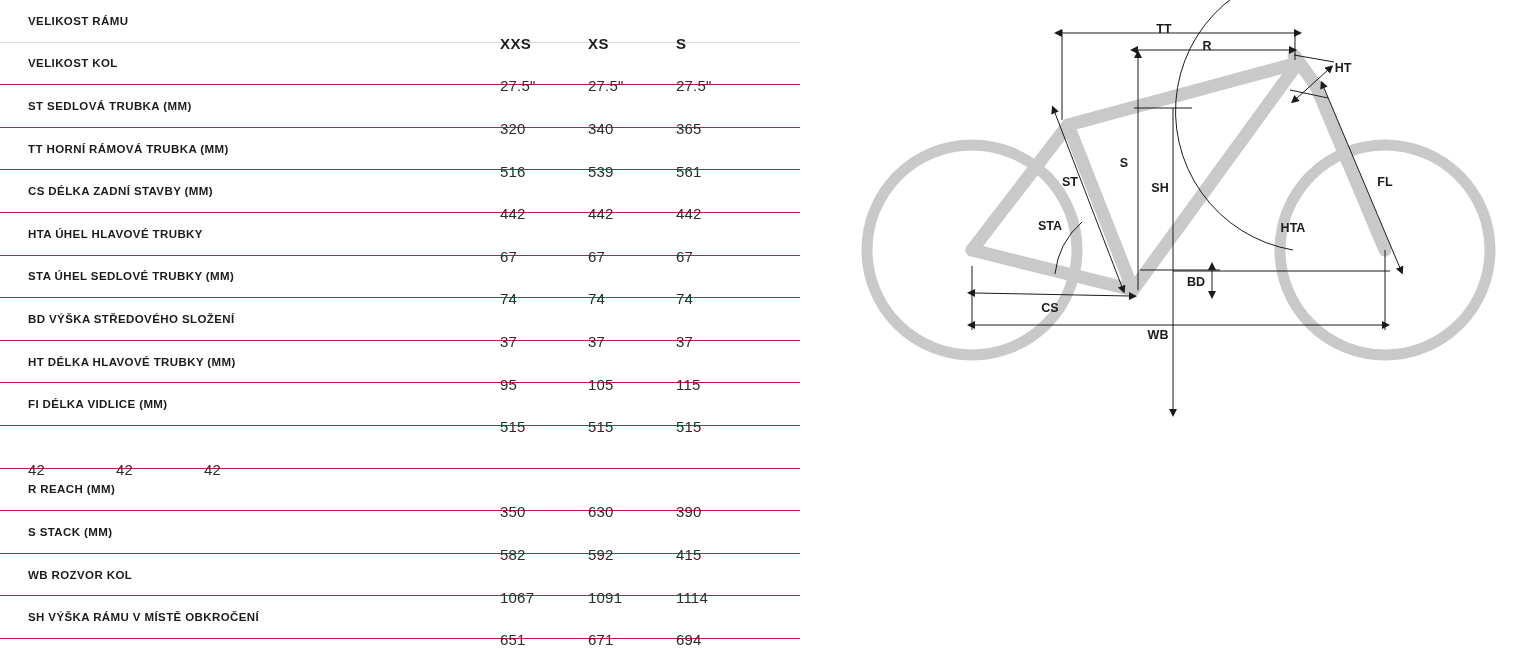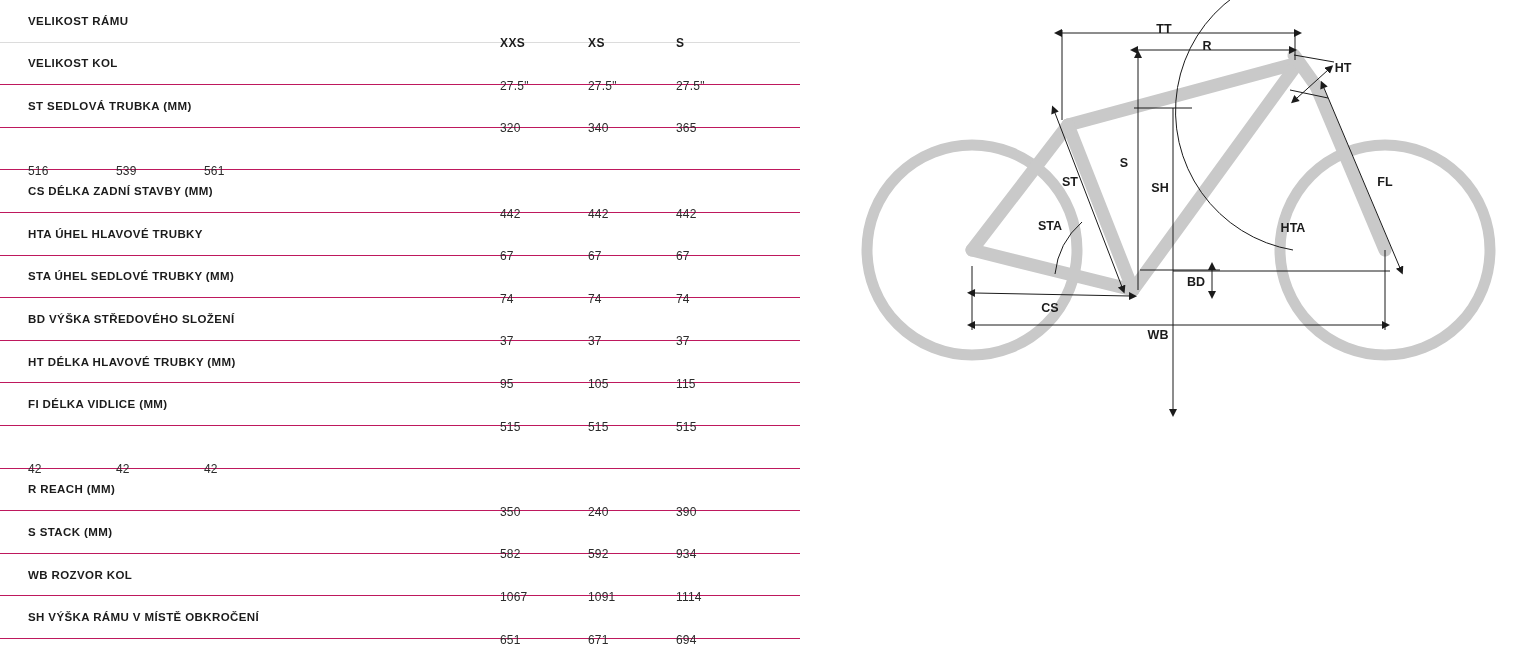--- a/index.html
+++ b/index.html
@@ -37,21 +37,21 @@
     width: 472px;
     font-size: 11.5px;
     font-weight: bold;
     letter-spacing: 0.4px;
     color: #1b1b1b;
     text-transform: uppercase;
     white-space: nowrap;
   }
   .cell-val {
     width: 88px;
-    font-size: 12px;
+    font-size: 15px;
     color: #2c2c2c;
     letter-spacing: 0.2px;
     white-space: nowrap;
     margin-top: 45px;
   }
   .row.header-row .cell-val {
     font-weight: bold;
     color: #1b1b1b;
     letter-spacing: 0.4px;
   }
@@ -88,20 +88,21 @@
     </div>
 
     <div class="row">
       <div class="cell-label">ST SEDLOVÁ TRUBKA (MM)</div>
       <div class="cell-val">320</div>
       <div class="cell-val">340</div>
       <div class="cell-val">365</div>
     </div>
 
     <div class="row">
+      <div class="cell-label">TT HORNÍ RÁMOVÁ TRUBKA (MM)</div>
       <div class="cell-val">516</div>
       <div class="cell-val">539</div>
       <div class="cell-val">561</div>
     </div>
 
     <div class="row">
       <div class="cell-label">CS DÉLKA ZADNÍ STAVBY (MM)</div>
       <div class="cell-val">442</div>
       <div class="cell-val">442</div>
       <div class="cell-val">442</div>
@@ -144,29 +145,29 @@
 
     <div class="row">
       <div class="cell-val">42</div>
       <div class="cell-val">42</div>
       <div class="cell-val">42</div>
     </div>
 
     <div class="row">
       <div class="cell-label">R REACH (MM)</div>
       <div class="cell-val">350</div>
-      <div class="cell-val">240</div>
+      <div class="cell-val">630</div>
       <div class="cell-val">390</div>
     </div>
 
     <div class="row">
       <div class="cell-label">S STACK (MM)</div>
       <div class="cell-val">582</div>
       <div class="cell-val">592</div>
-      <div class="cell-val">934</div>
+      <div class="cell-val">415</div>
     </div>
 
     <div class="row">
       <div class="cell-label">WB ROZVOR KOL</div>
       <div class="cell-val">1067</div>
       <div class="cell-val">1091</div>
       <div class="cell-val">1114</div>
     </div>
 
     <div class="row">

